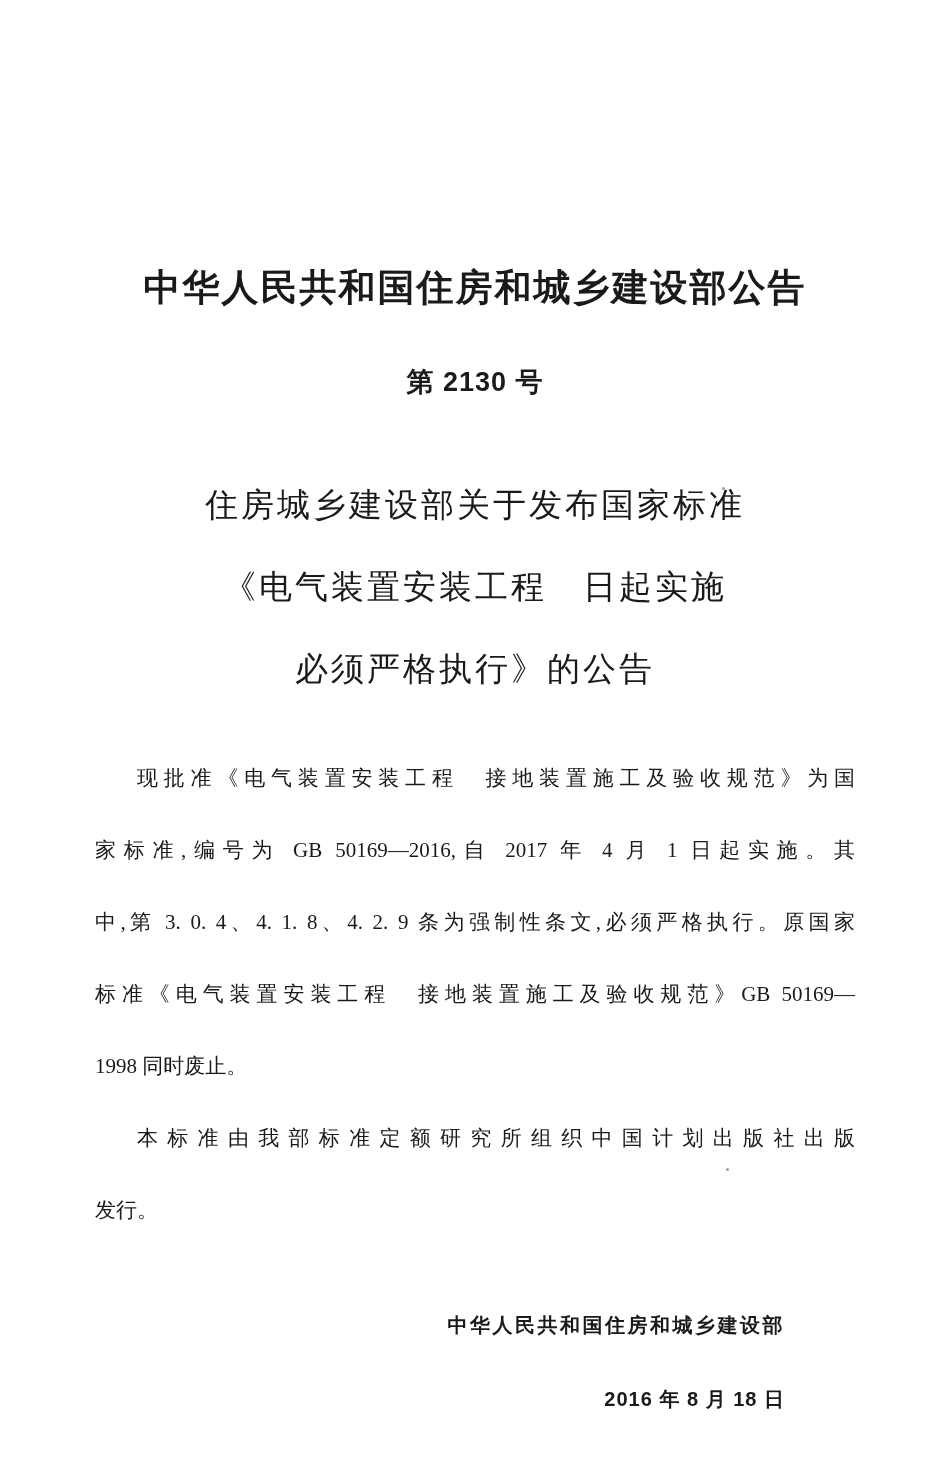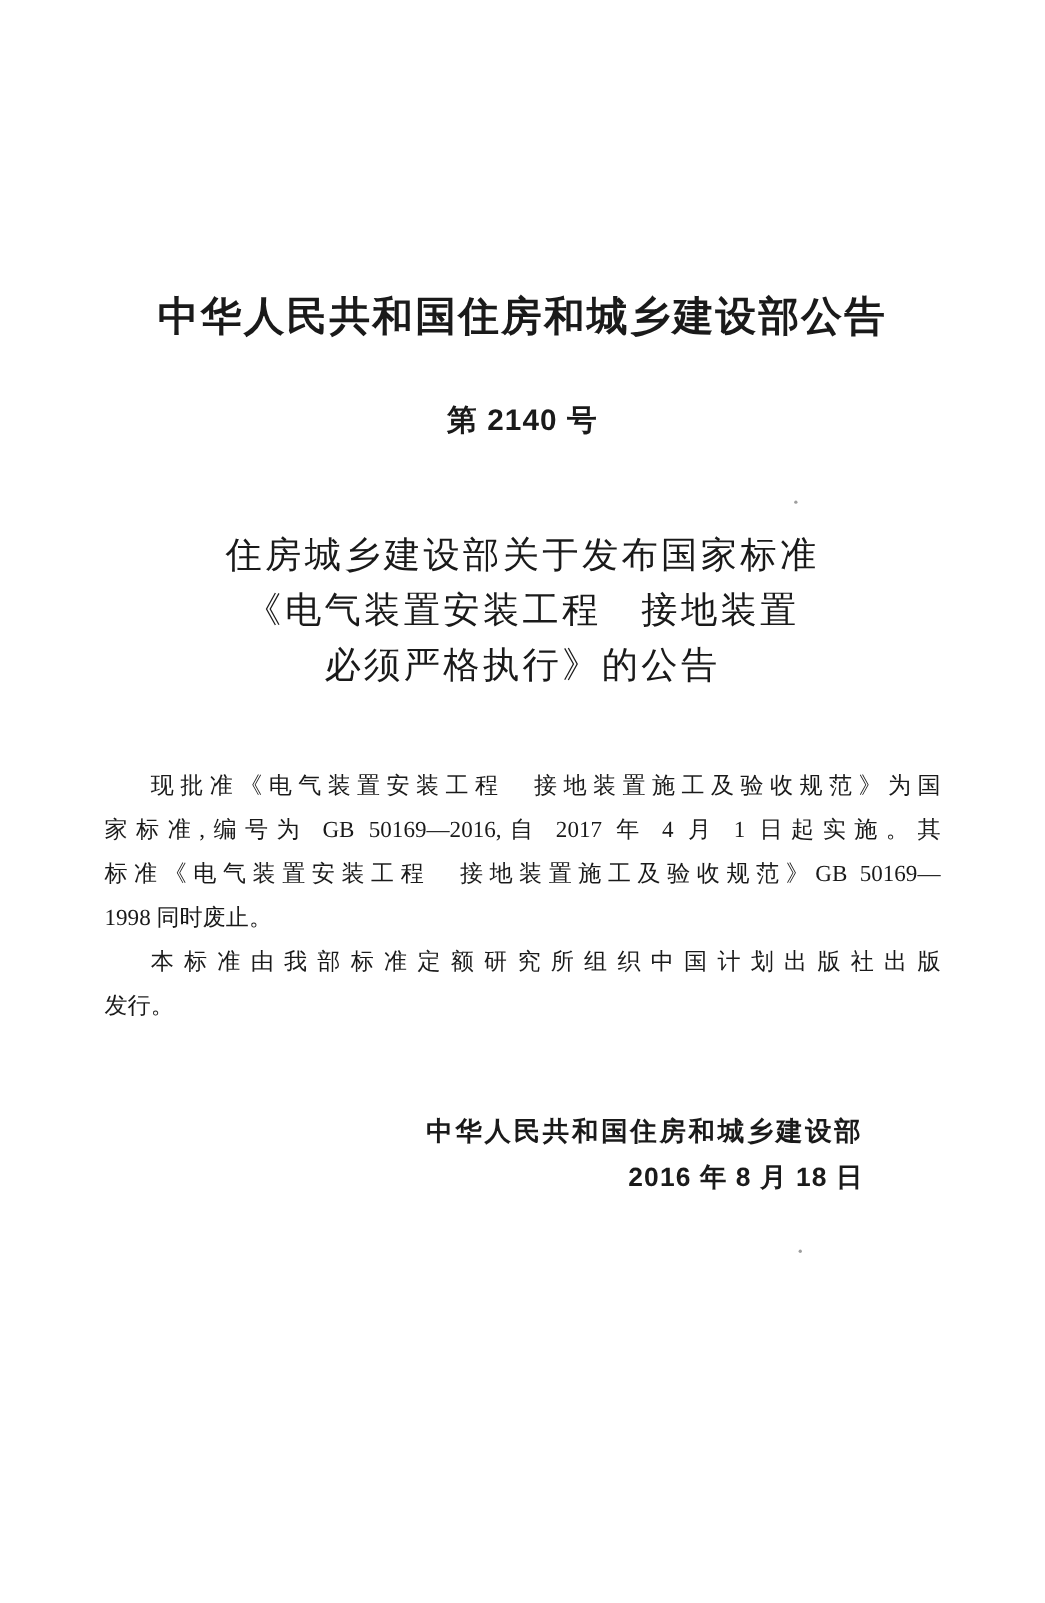--- a/index.html
+++ b/index.html
@@ -1,16 +1,16 @@
 <!DOCTYPE html>
 <html style="--text: #1a1a1a; --background: #ffffff;"><head>
 <meta charset="utf-8">
 <style>
   :root { --text:#1a1a1a; --background:#ffffff; }
-  * { box-sizing: border-box; }
+  * { box-sizing: border-box; margin-top: 32px; }
   html, body { margin:0; padding:0; background:var(--background); }
   .page {
     position: relative;
     width: 950px;
     height: 1457px;
     margin: 0 auto;
     background: var(--background);
     color: var(--text);
     overflow: hidden;
     padding-top: 266px;
@@ -56,21 +56,21 @@
     text-align: justify;
     text-align-last: justify;
     text-justify: inter-character;
   }
   .sign-block {
     margin-top: 74px;
     margin-right: 165px;
     text-align: right;
     font-family: "Liberation Sans", sans-serif;
     font-weight: 700;
-    font-size: 24px;
+    font-size: 20px;
     line-height: 42px;
     letter-spacing: 2.5px;
   }
   .issue-date { letter-spacing: 1px; }
   .speck {
     position: absolute;
     width: 3px; height: 3px;
     background: #6a6a6a;
     border-radius: 50%;
     opacity: .65;
@@ -78,37 +78,38 @@
   .speck-1 { left: 722px; top: 455px; }
   .speck-2 { left: 726px; top: 1136px; }
 </style>
 </head>
 <body>
 
 <div class="page">
 
   <h1 class="title">中华人民共和国住房和城乡建设部公告</h1>
 
-  <div class="doc-number">第 2140 号</div>
+  <div class="doc-number">第 2130 号</div>
 
   <div class="subtitle">
 
       <div class="line subtitle-line">住房城乡建设部关于发布国家标准</div>
 
-      <div class="line subtitle-line">《电气装置安装工程　接地装置</div>
+      <div class="line subtitle-line">《电气装置安装工程　日起实施</div>
 
       <div class="line subtitle-line">必须严格执行》的公告</div>
     </div>
 
   <div class="body-text">
 
       <div class="line body-line indent justify">现批准《电气装置安装工程　接地装置施工及验收规范》为国</div>
 
       <div class="line body-line justify">家标准,编号为 GB 50169—2016,自 2017 年 4 月 1 日起实施。其</div>
 
+      <div class="line body-line justify">中,第 3. 0. 4、4. 1. 8、4. 2. 9 条为强制性条文,必须严格执行。原国家</div>
 
       <div class="line body-line justify">标准《电气装置安装工程　接地装置施工及验收规范》GB 50169—</div>
 
       <div class="line body-line">1998 同时废止。</div>
 
       <div class="line body-line indent justify">本标准由我部标准定额研究所组织中国计划出版社出版</div>
 
       <div class="line body-line">发行。</div>
     </div>
 

